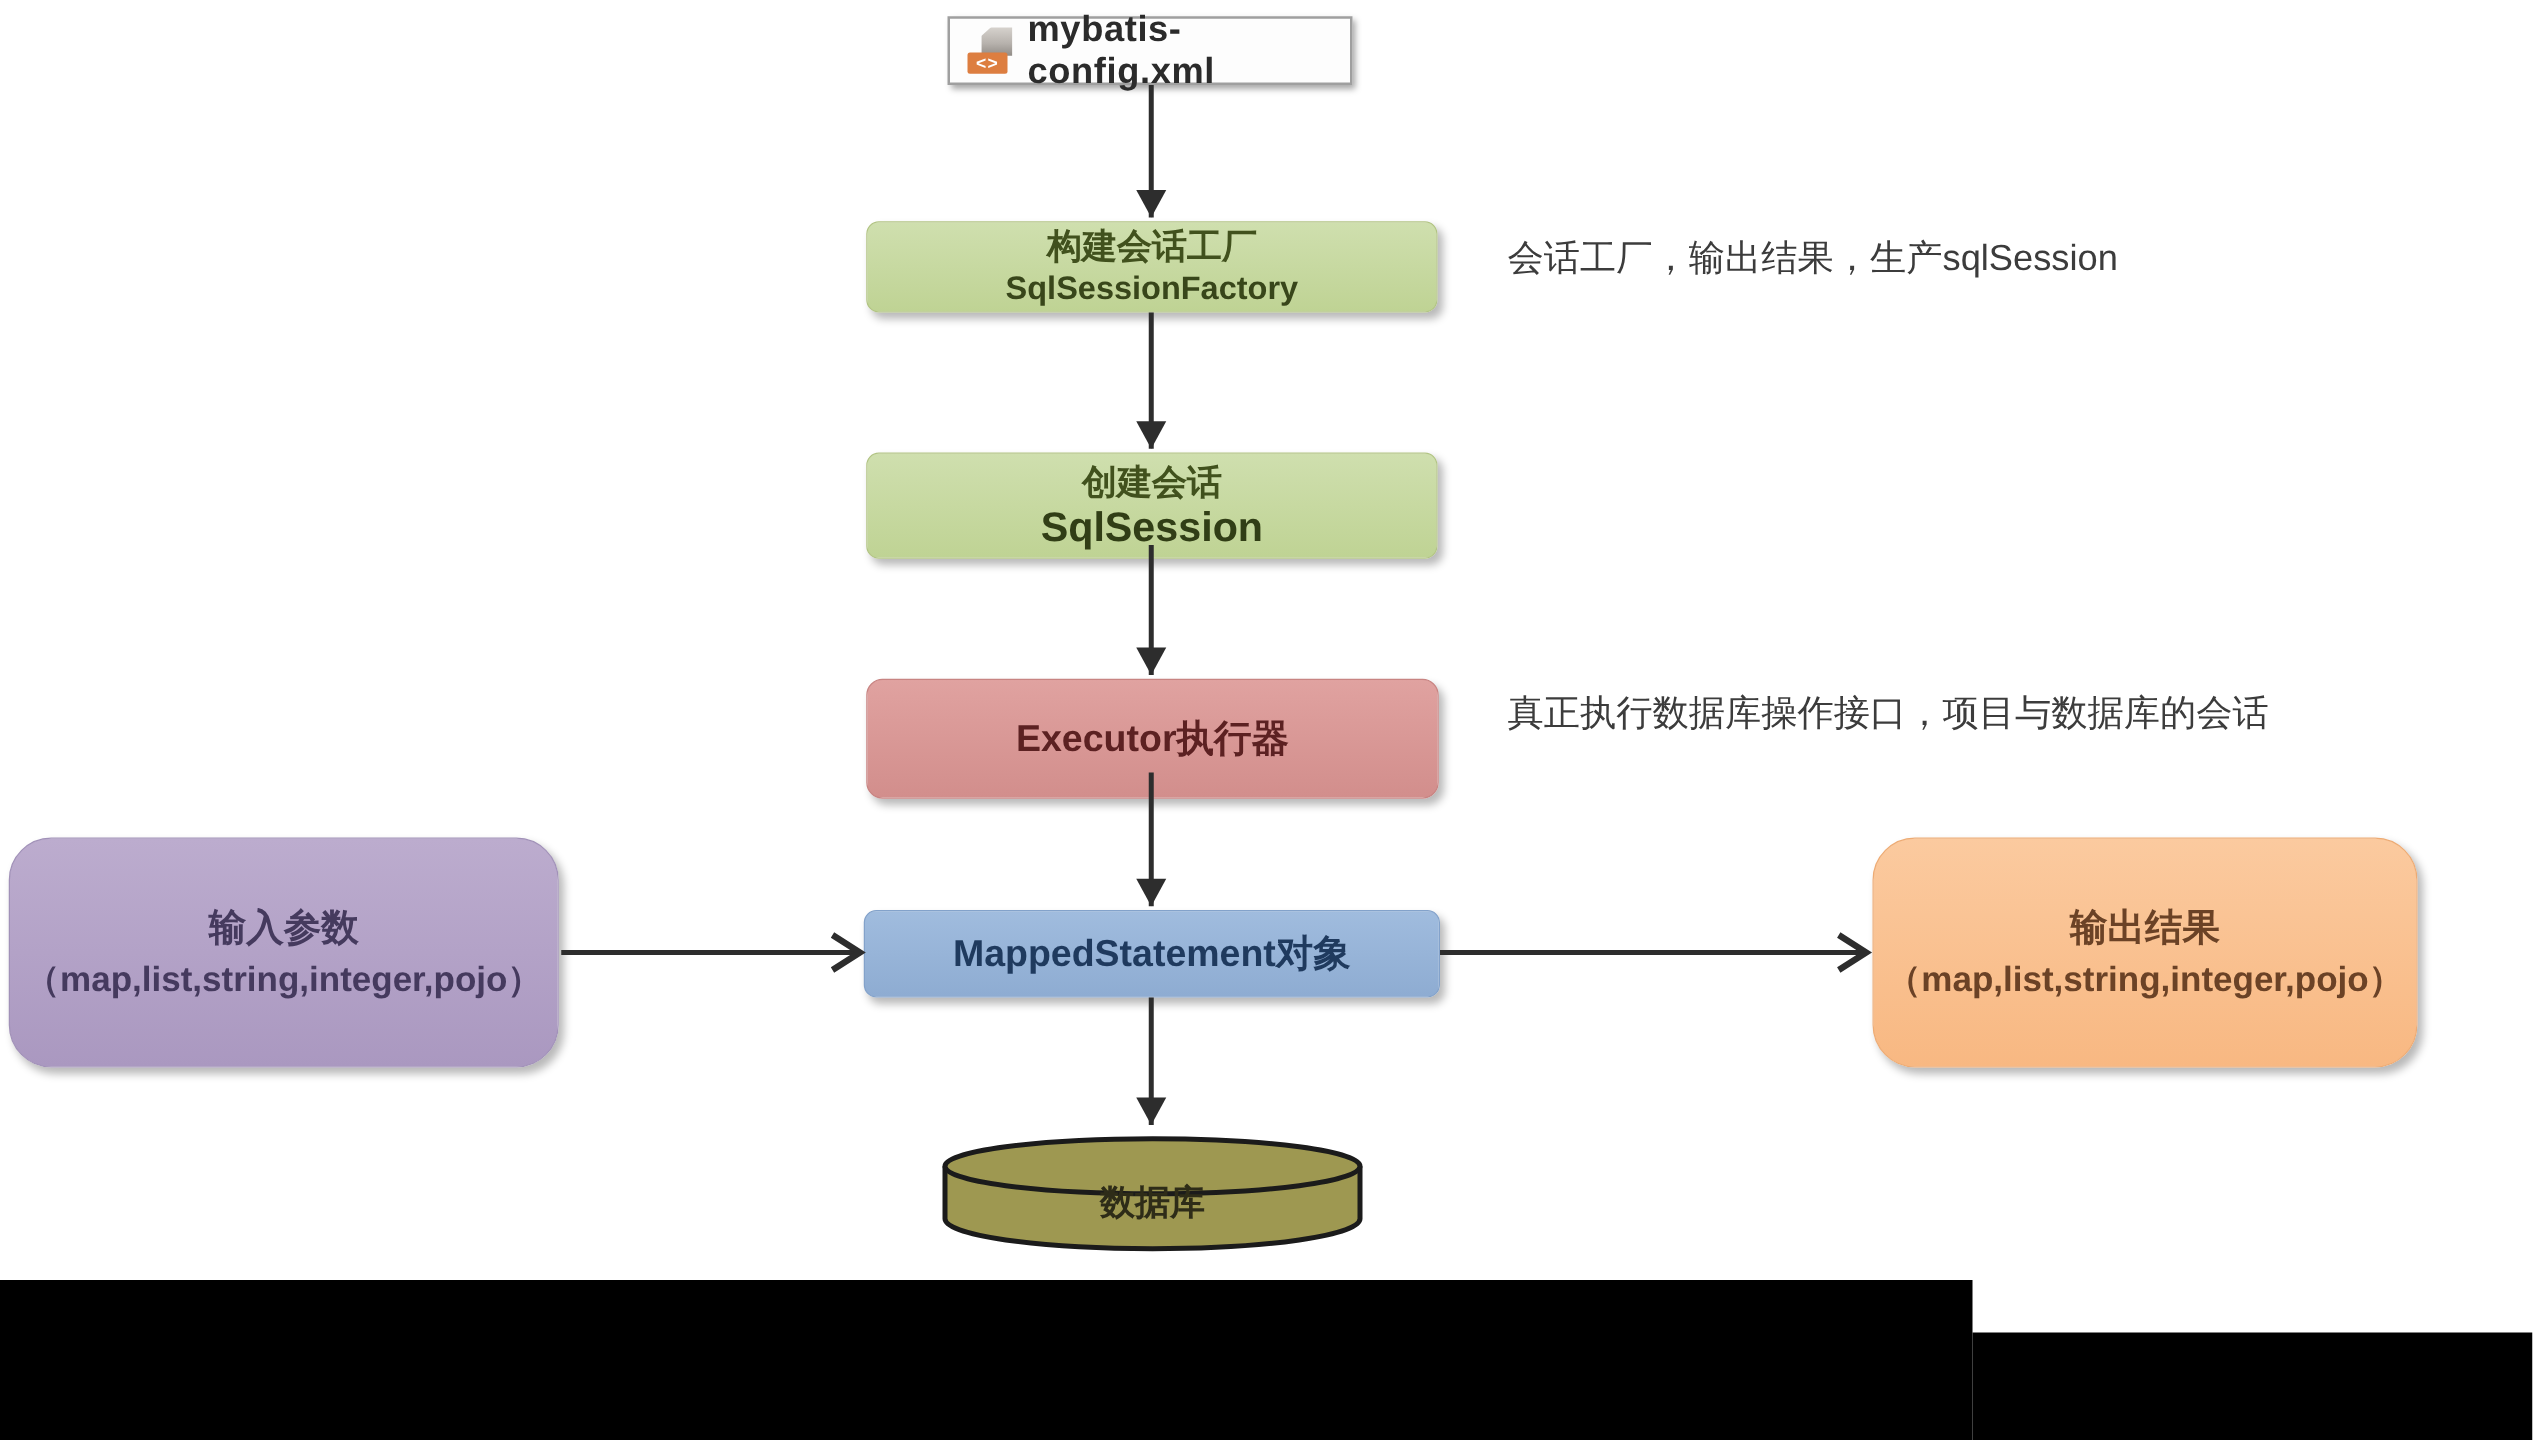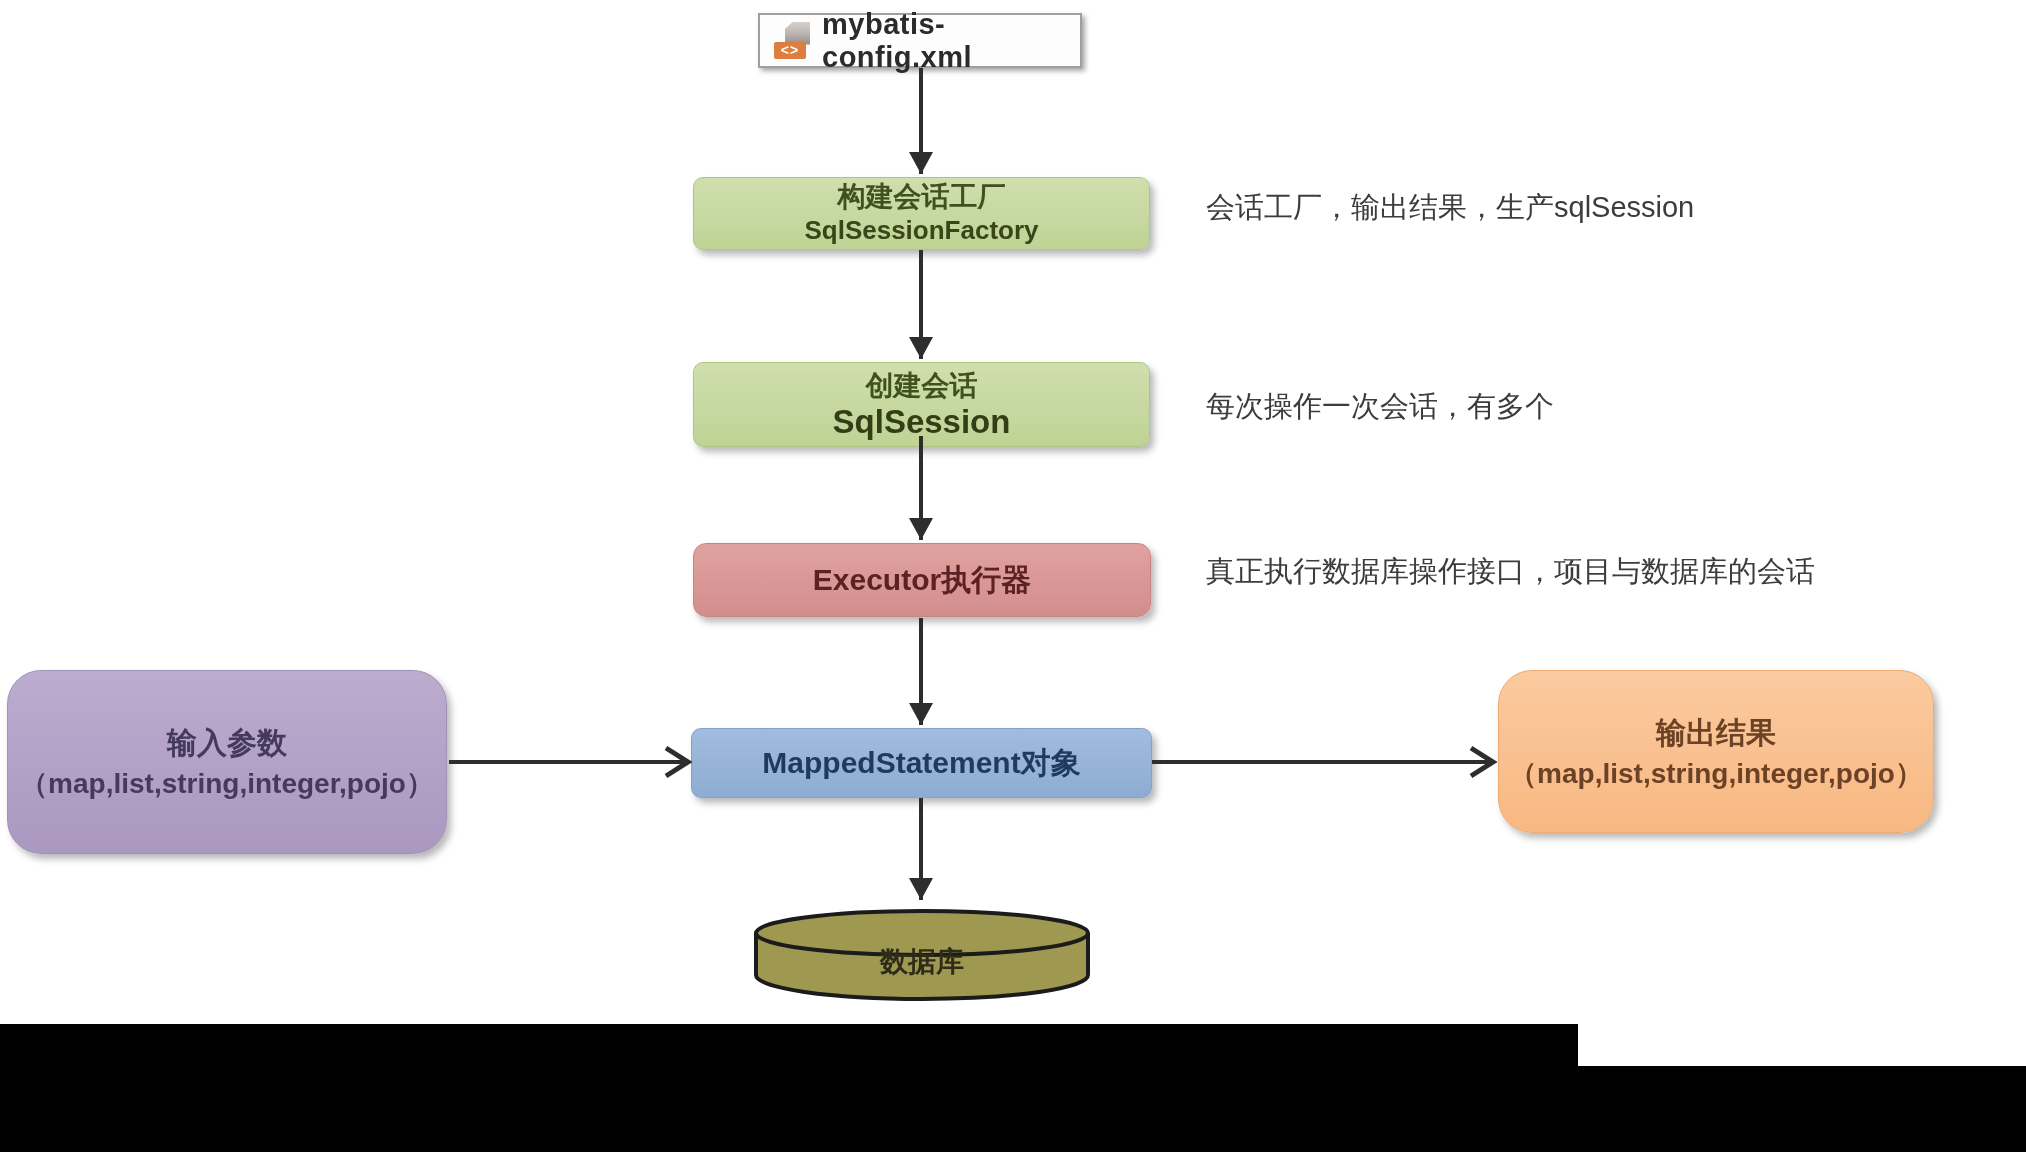--- a/index.html
+++ b/index.html
@@ -52,24 +52,24 @@
   .node-purple{
     background:linear-gradient(180deg,#bcacce 0%,#aa98c0 100%);
     border:1px solid #a191b8;color:#453a5e;border-radius:34px;
   }
   .node-orange{
     background:linear-gradient(180deg,#fbca9f 0%,#f8b882 100%);
     border:1px solid #edab74;color:#6b4226;border-radius:34px;
   }
   #node-factory{left:693px;top:177px;width:457px;height:73px;}
   #node-session{left:693px;top:362px;width:457px;height:85px;}
-  #node-executor{left:693px;top:543px;width:458px;height:74px;}
+  #node-executor{left:693px;top:543px;width:458px;height:96px;}
   #node-mapped{left:691px;top:728px;width:461px;height:70px;}
   #node-input{left:7px;top:670px;width:440px;height:184px;}
-  #node-output{left:1498px;top:670px;width:436px;height:163px;text-align:center;}
+  #node-output{left:1498px;top:670px;width:436px;height:184px;text-align:center;}
   .t-cn{font-size:28px;font-weight:700;line-height:34px;}
   .t-en-sm{font-size:26px;font-weight:700;line-height:33px;color:#38461a;}
   .t-en-lg{font-size:33px;font-weight:700;line-height:38px;color:#313e16;}
   .t-single{font-size:30px;font-weight:700;}
   .t-io-title{font-size:30px;font-weight:700;line-height:44px;}
   .t-io-sub{font-size:28px;font-weight:700;line-height:38px;}
 
   
   .annot{
     left:1206px;color:#3c3c3c;font-size:29px;font-weight:500;
@@ -130,21 +130,20 @@
 </div>
 
 <div id="node-output" class="abs node node-orange">
   <div class="t-io-title">输出结果</div>
   <div class="t-io-sub">（map,list,string,integer,pojo）</div>
 </div>
 
 <div id="annot-factory" class="abs annot">会话工厂，输出结果，生产sqlSession</div>
 
 <div id="annot-session" class="abs annot">
-  <div class="line2">每次操作一次会话，有多个</div>
 </div>
 
 <div id="annot-executor" class="abs annot">真正执行数据库操作接口，项目与数据库的会话</div>
 
 <svg id="cylinder" class="abs" viewBox="0 0 344 104">
   <path d="M6,30 L6,72 A166,24 0 0 0 338,72 L338,30" fill="#9e9851" stroke="#1b1b1b" stroke-width="4"></path>
   <ellipse cx="172" cy="30" rx="166" ry="22" fill="#9e9851" stroke="#1b1b1b" stroke-width="4"></ellipse>
 </svg>
 <div id="db-label" class="abs">数据库</div>
 

